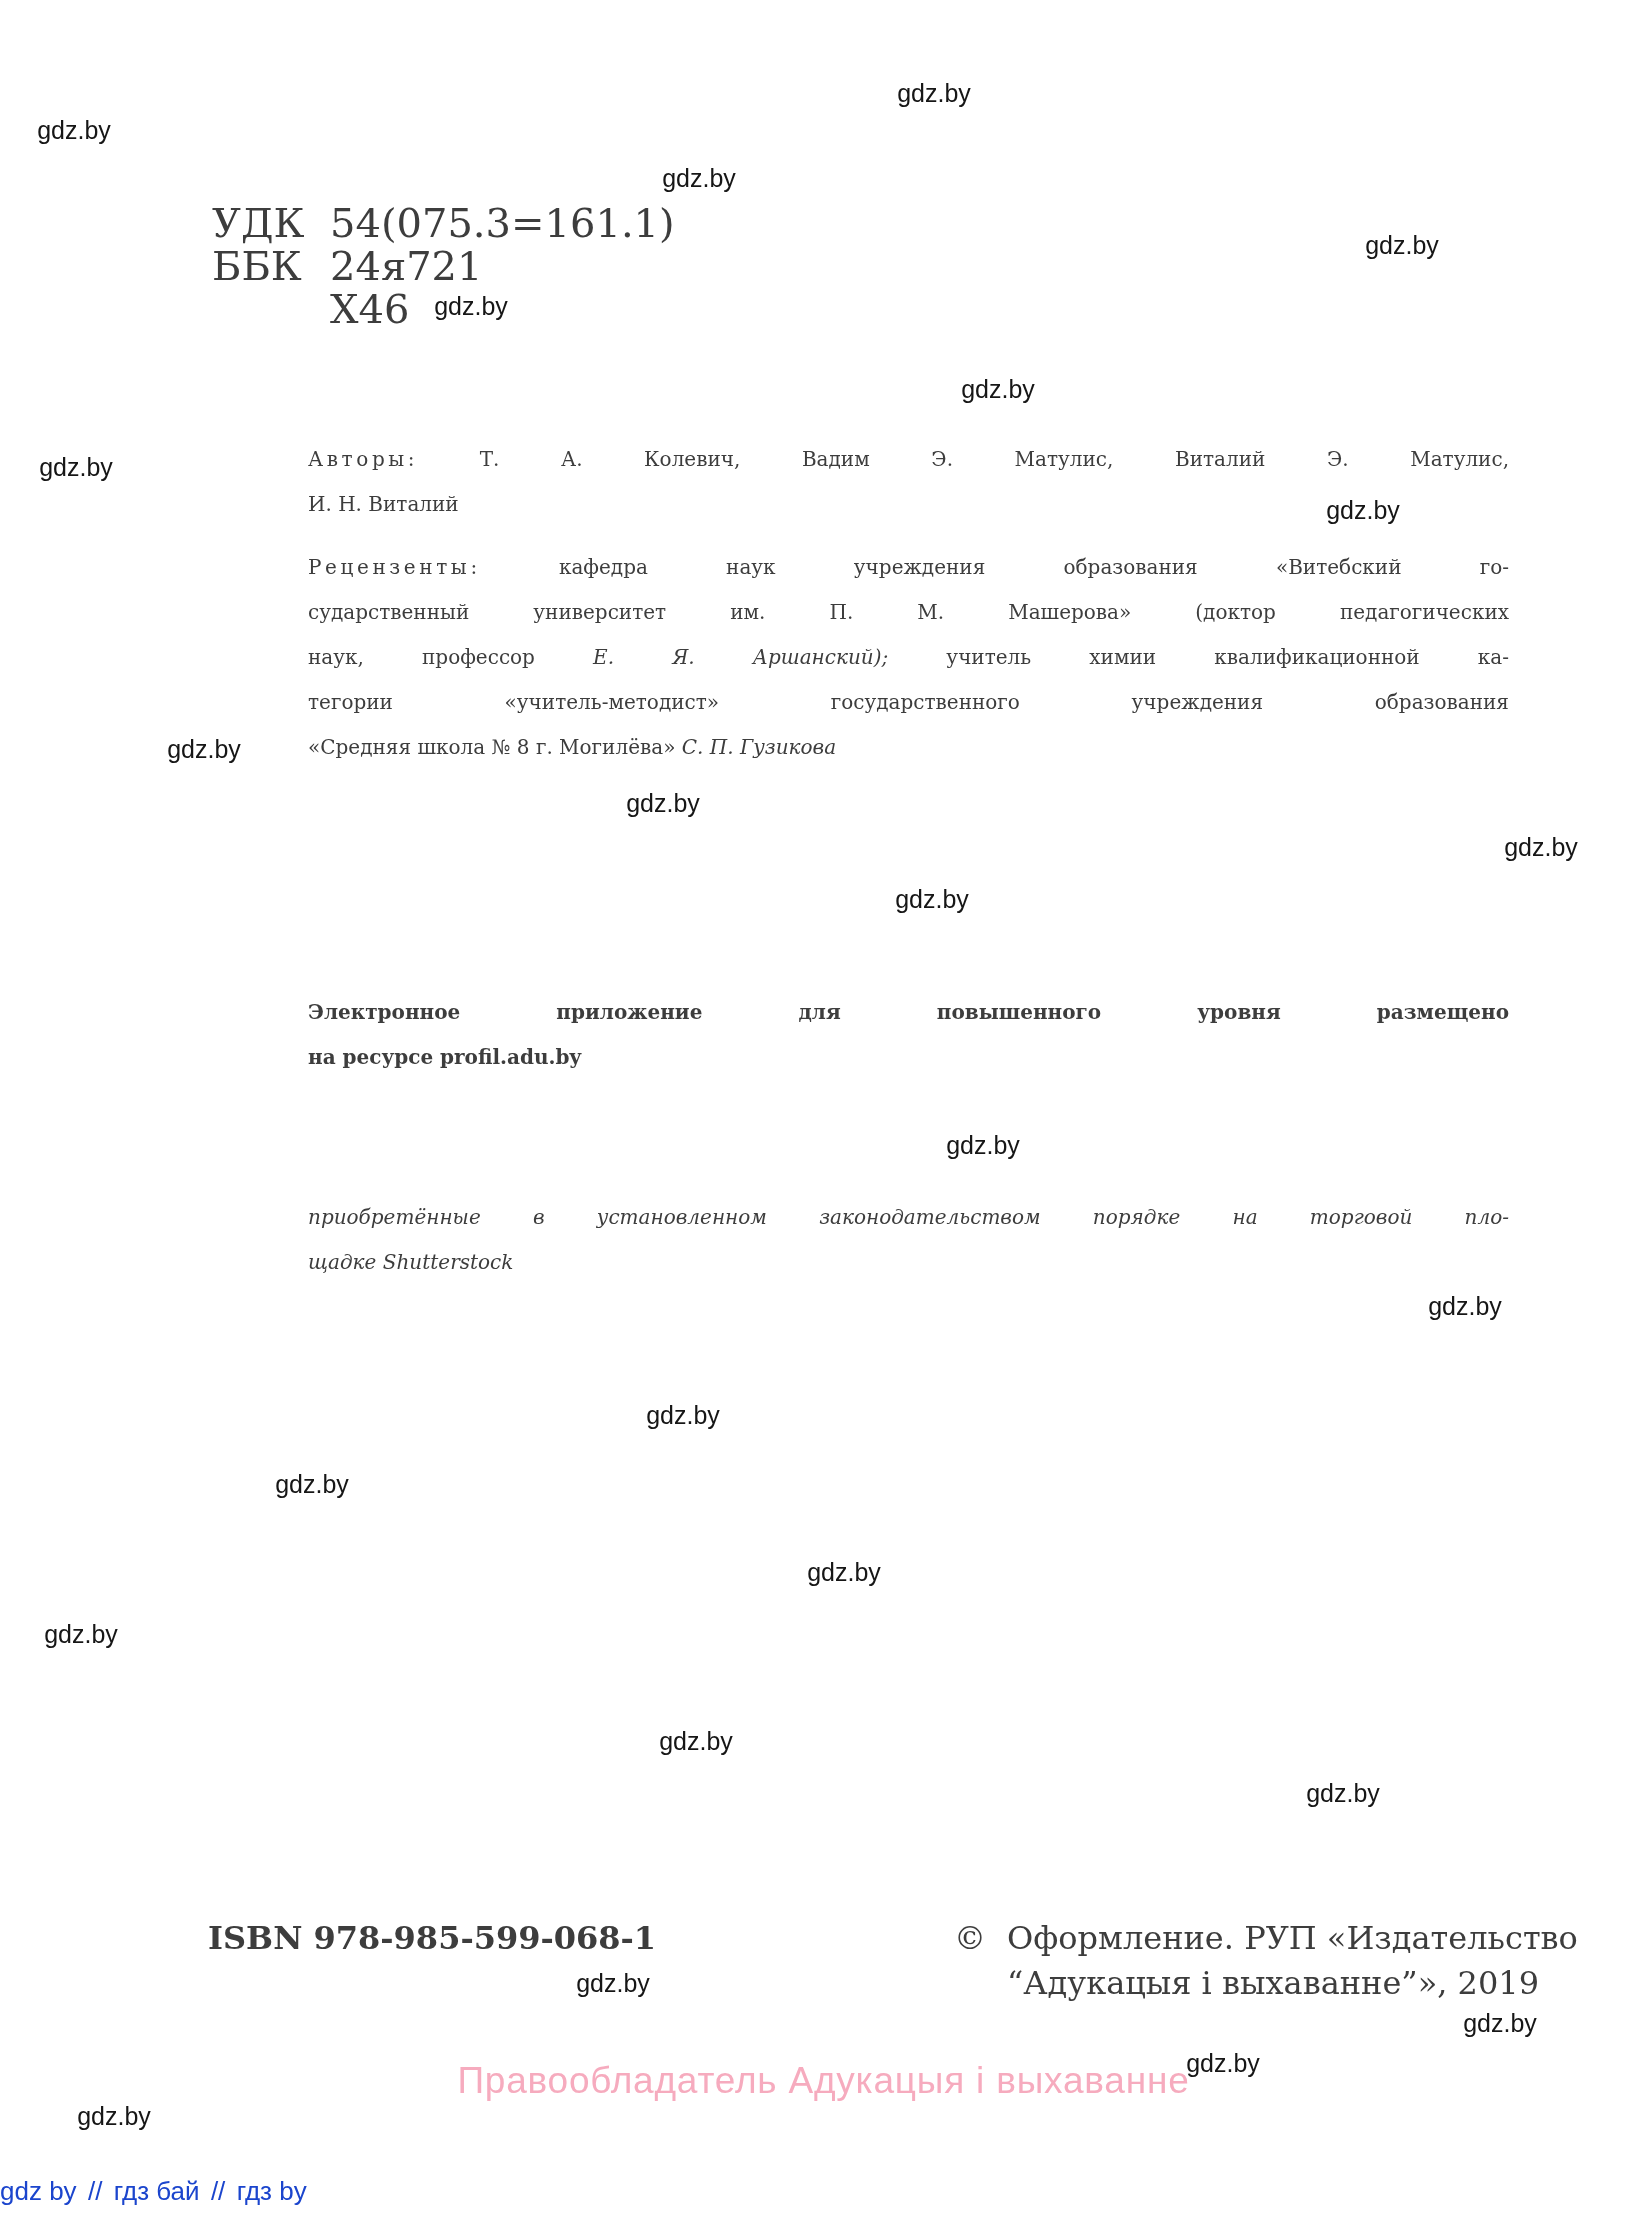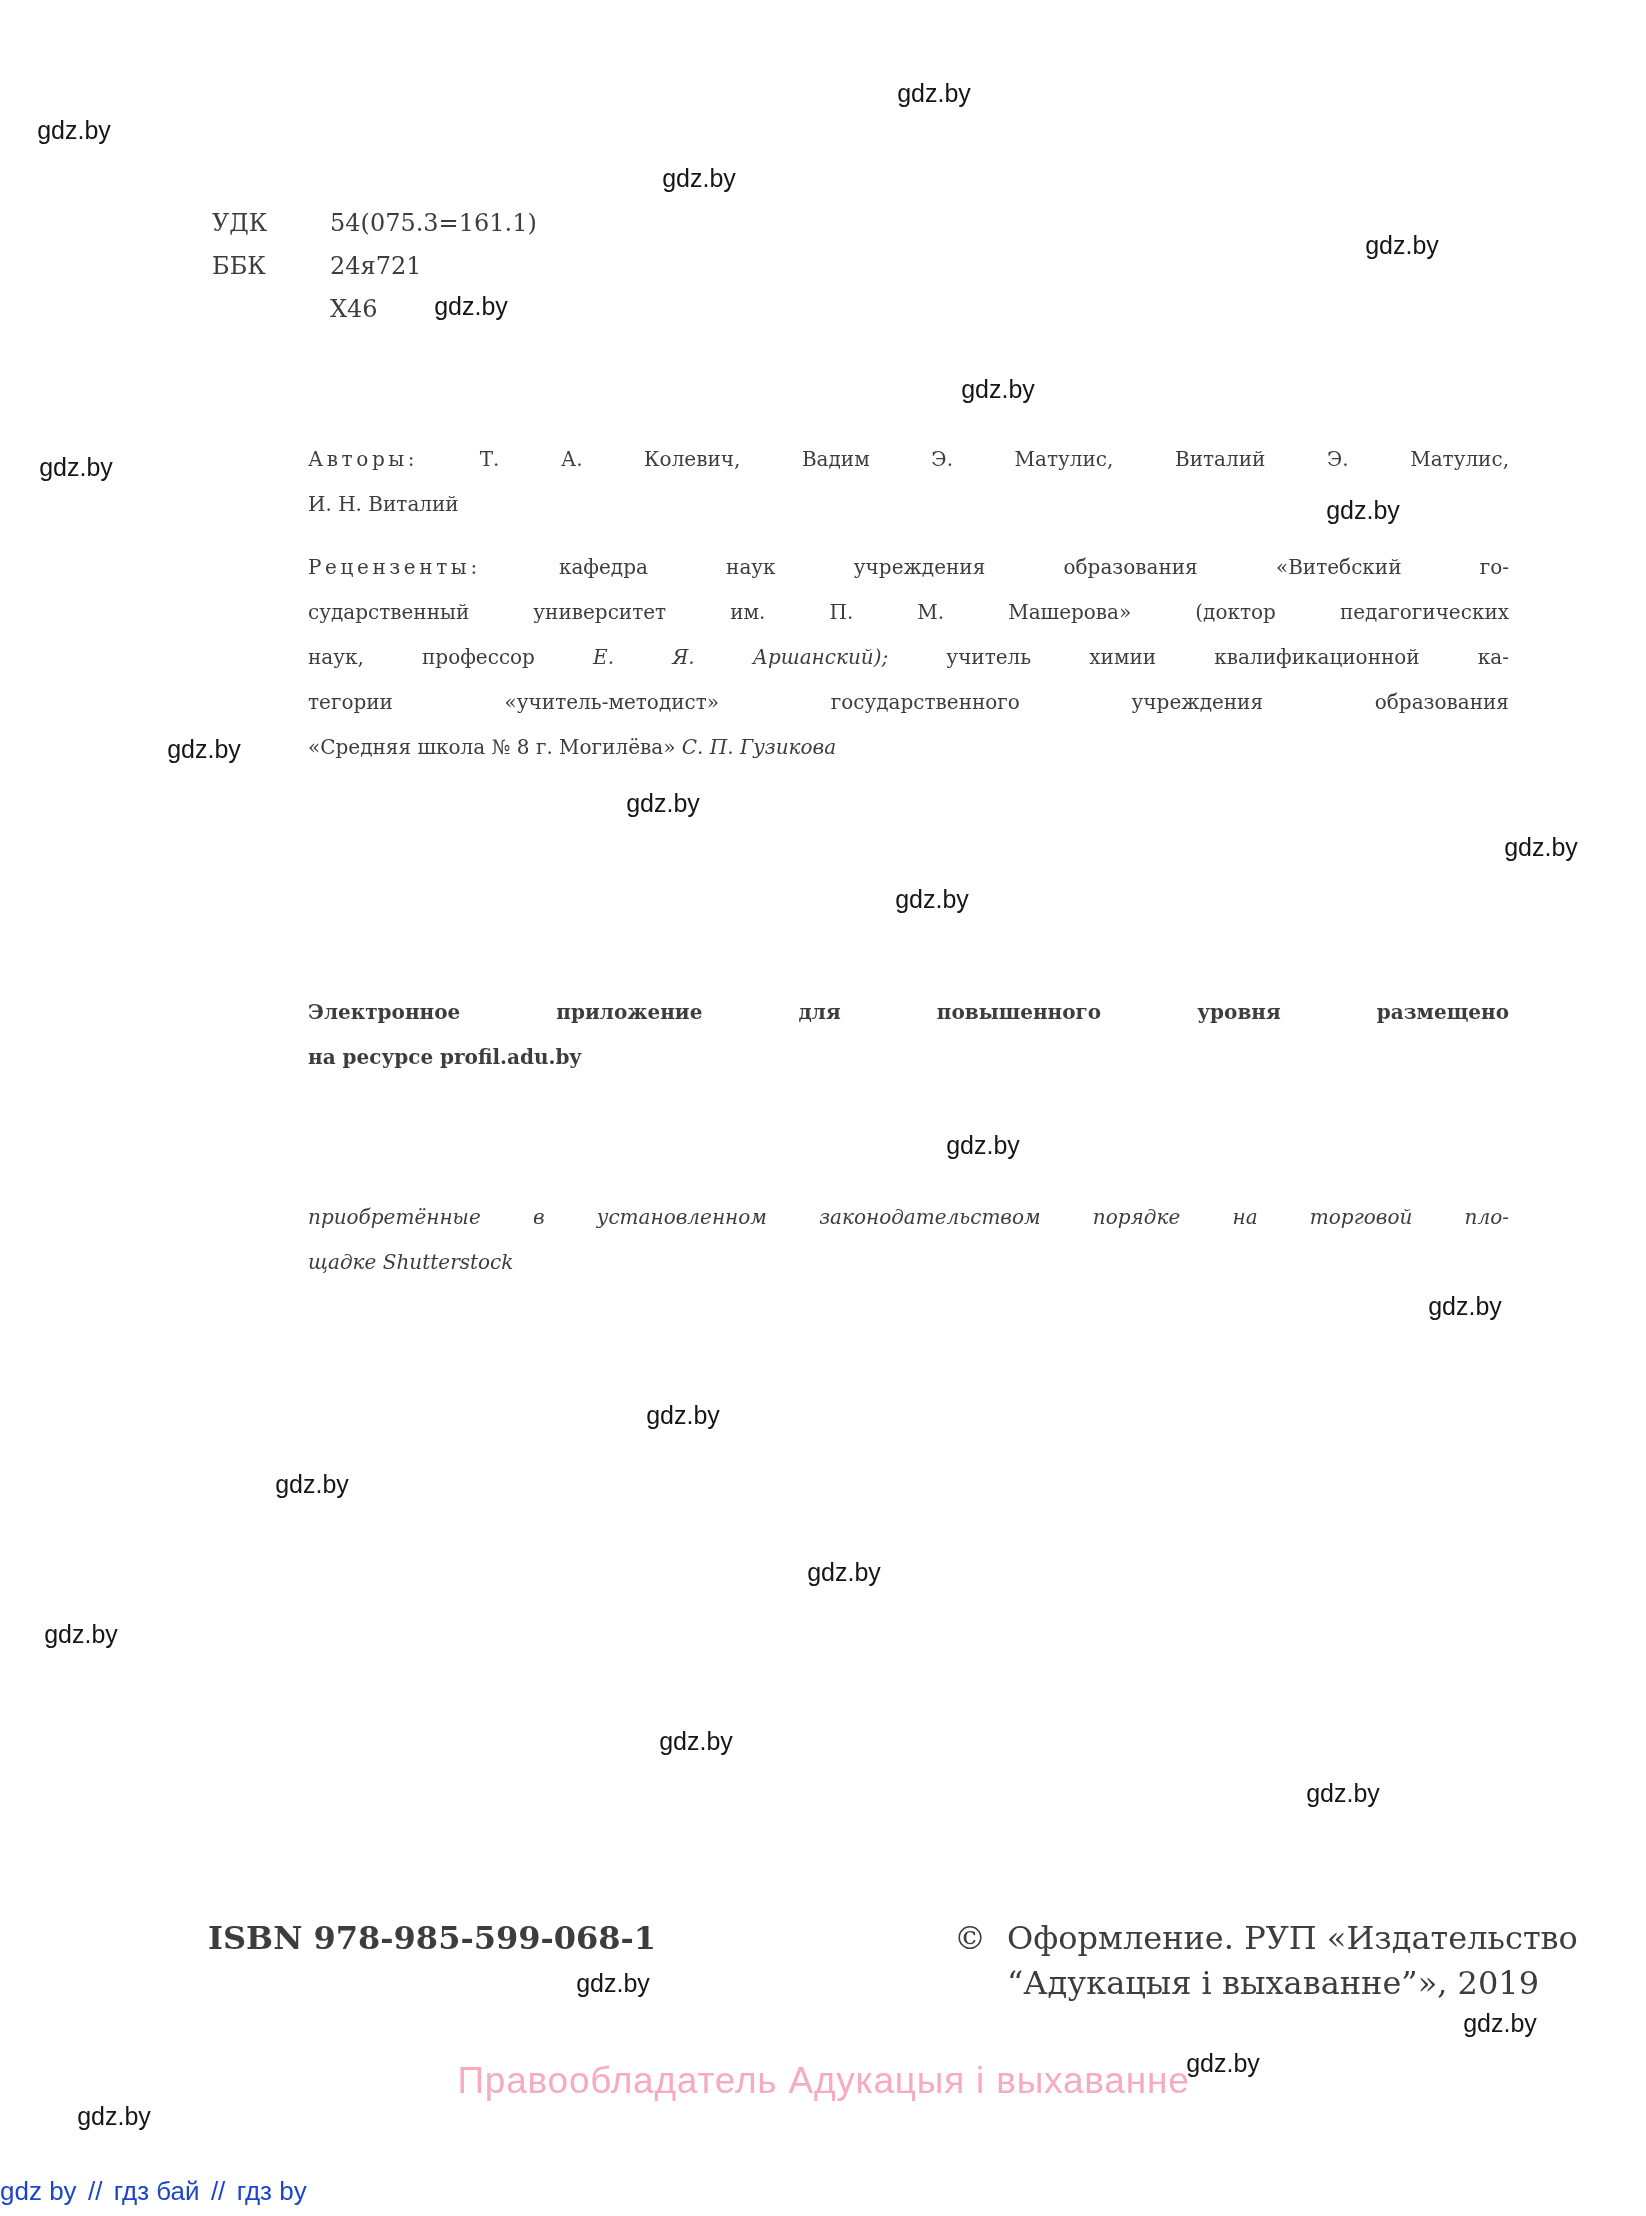--- a/index.html
+++ b/index.html
@@ -23,21 +23,21 @@
   
   .wm{
     position:absolute;
     transform:translate(-50%,-50%);
     font-family:"Liberation Sans","DejaVu Sans",sans-serif;
     font-size:25px; color:#161616; white-space:nowrap;
   }
   
   .udk{
     position:absolute; left:212px; top:202px;
-    font-size:24px; line-height:43px; white-space:nowrap;
+    font-size:40px; line-height:43px; white-space:nowrap;
   }
   .udk .lbl{display:inline-block; width:118px;}
   
   .col{
     position:absolute; left:308px; width:1201px;
     font-size:20px; line-height:45px;
   }
   .jline{text-align:justify; text-align-last:justify;}
   .lline{text-align:left;}
   .sp{letter-spacing:.18em;}

